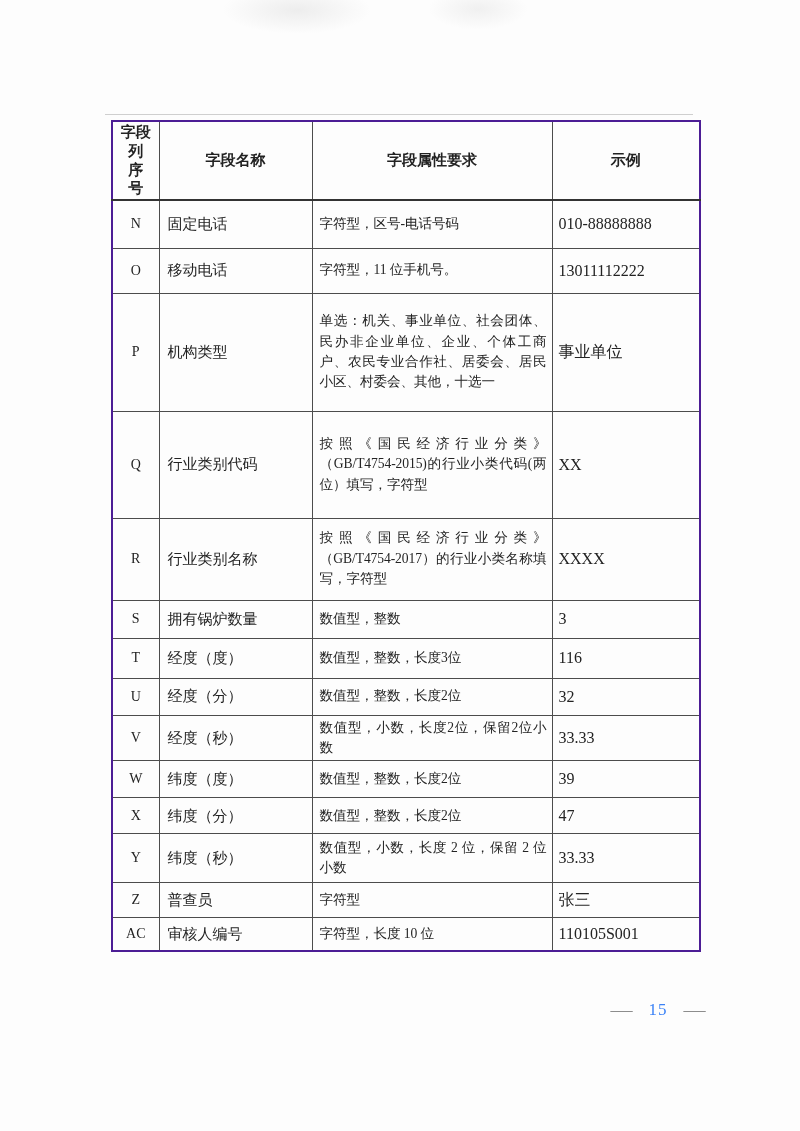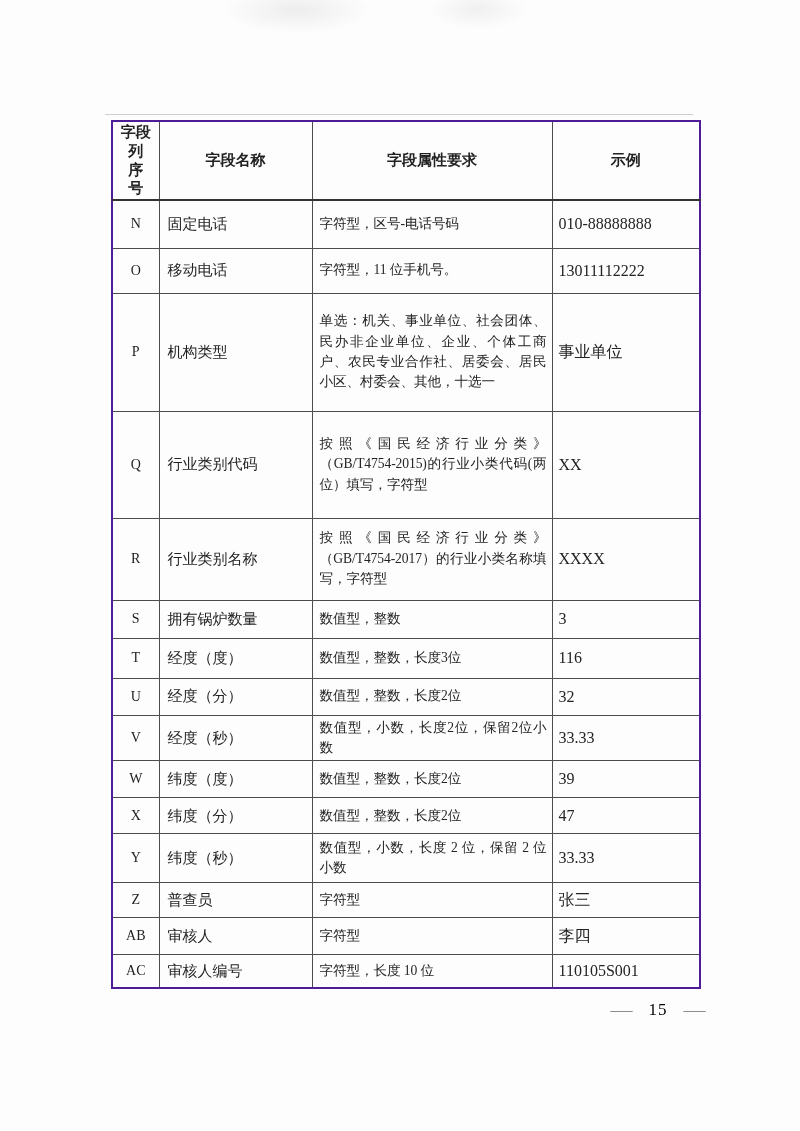--- a/index.html
+++ b/index.html
@@ -79,21 +79,21 @@
     position: absolute;
     left: 613px;
     top: 1000px;
     width: 90px;
     display: flex;
     justify-content: space-between;
     align-items: center;
     font-size: 17px;
   }
   .page-number .dash { color: #7a7a7a; transform: scaleX(1.3); }
-  .page-number .num { color: #000000; letter-spacing: 1px; }
+  .page-number .num { color: #3b82f6; letter-spacing: 1px; }
 </style>
 </head>
 <body>
 
 <div class="page">
 
   <div class="artifact a1"></div>
   <div class="artifact a2"></div>
   <div class="scanline"></div>
 
@@ -187,26 +187,20 @@
         <td class="col-name">纬度（秒）</td>
         <td class="col-attr">数值型，小数，长度 2 位，保留 2 位小数</td>
         <td class="col-example">33.33</td>
       </tr>
       <tr style="height:35px">
         <td class="col-id">Z</td>
         <td class="col-name">普查员</td>
         <td class="col-attr">字符型</td>
         <td class="col-example">张三</td>
       </tr>
-      <tr style="height:37px">
-        <td class="col-id">AB</td>
-        <td class="col-name">审核人</td>
-        <td class="col-attr">字符型</td>
-        <td class="col-example">李四</td>
-      </tr>
       <tr style="height:33px">
         <td class="col-id">AC</td>
         <td class="col-name">审核人编号</td>
         <td class="col-attr">字符型，长度 10 位</td>
         <td class="col-example">110105S001</td>
       </tr>
     </tbody>
   </table>
 
   <div class="page-number">

